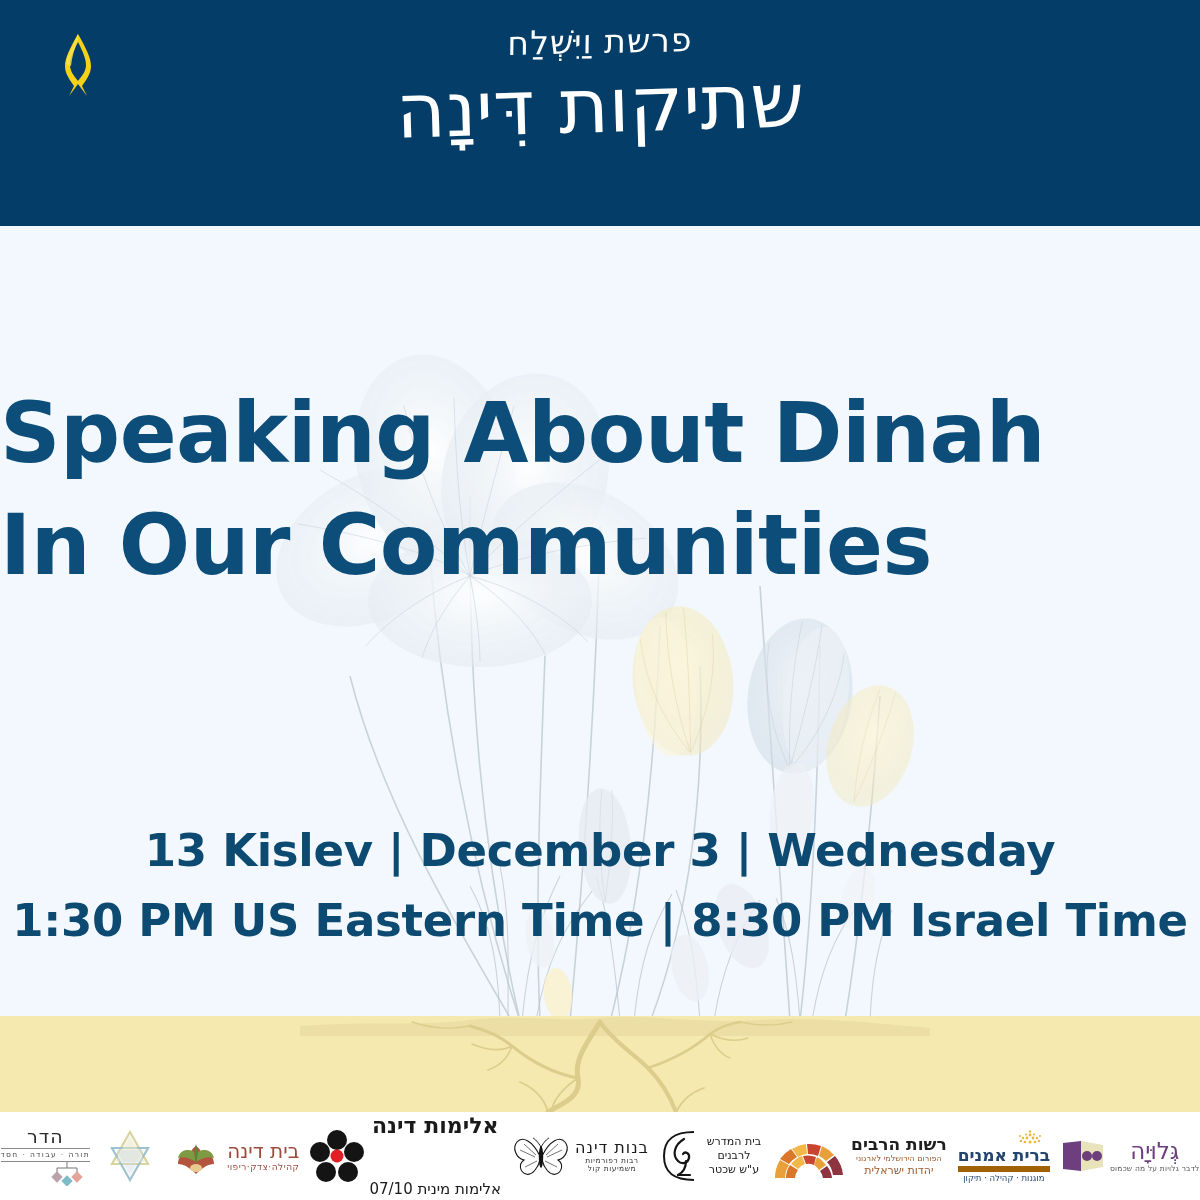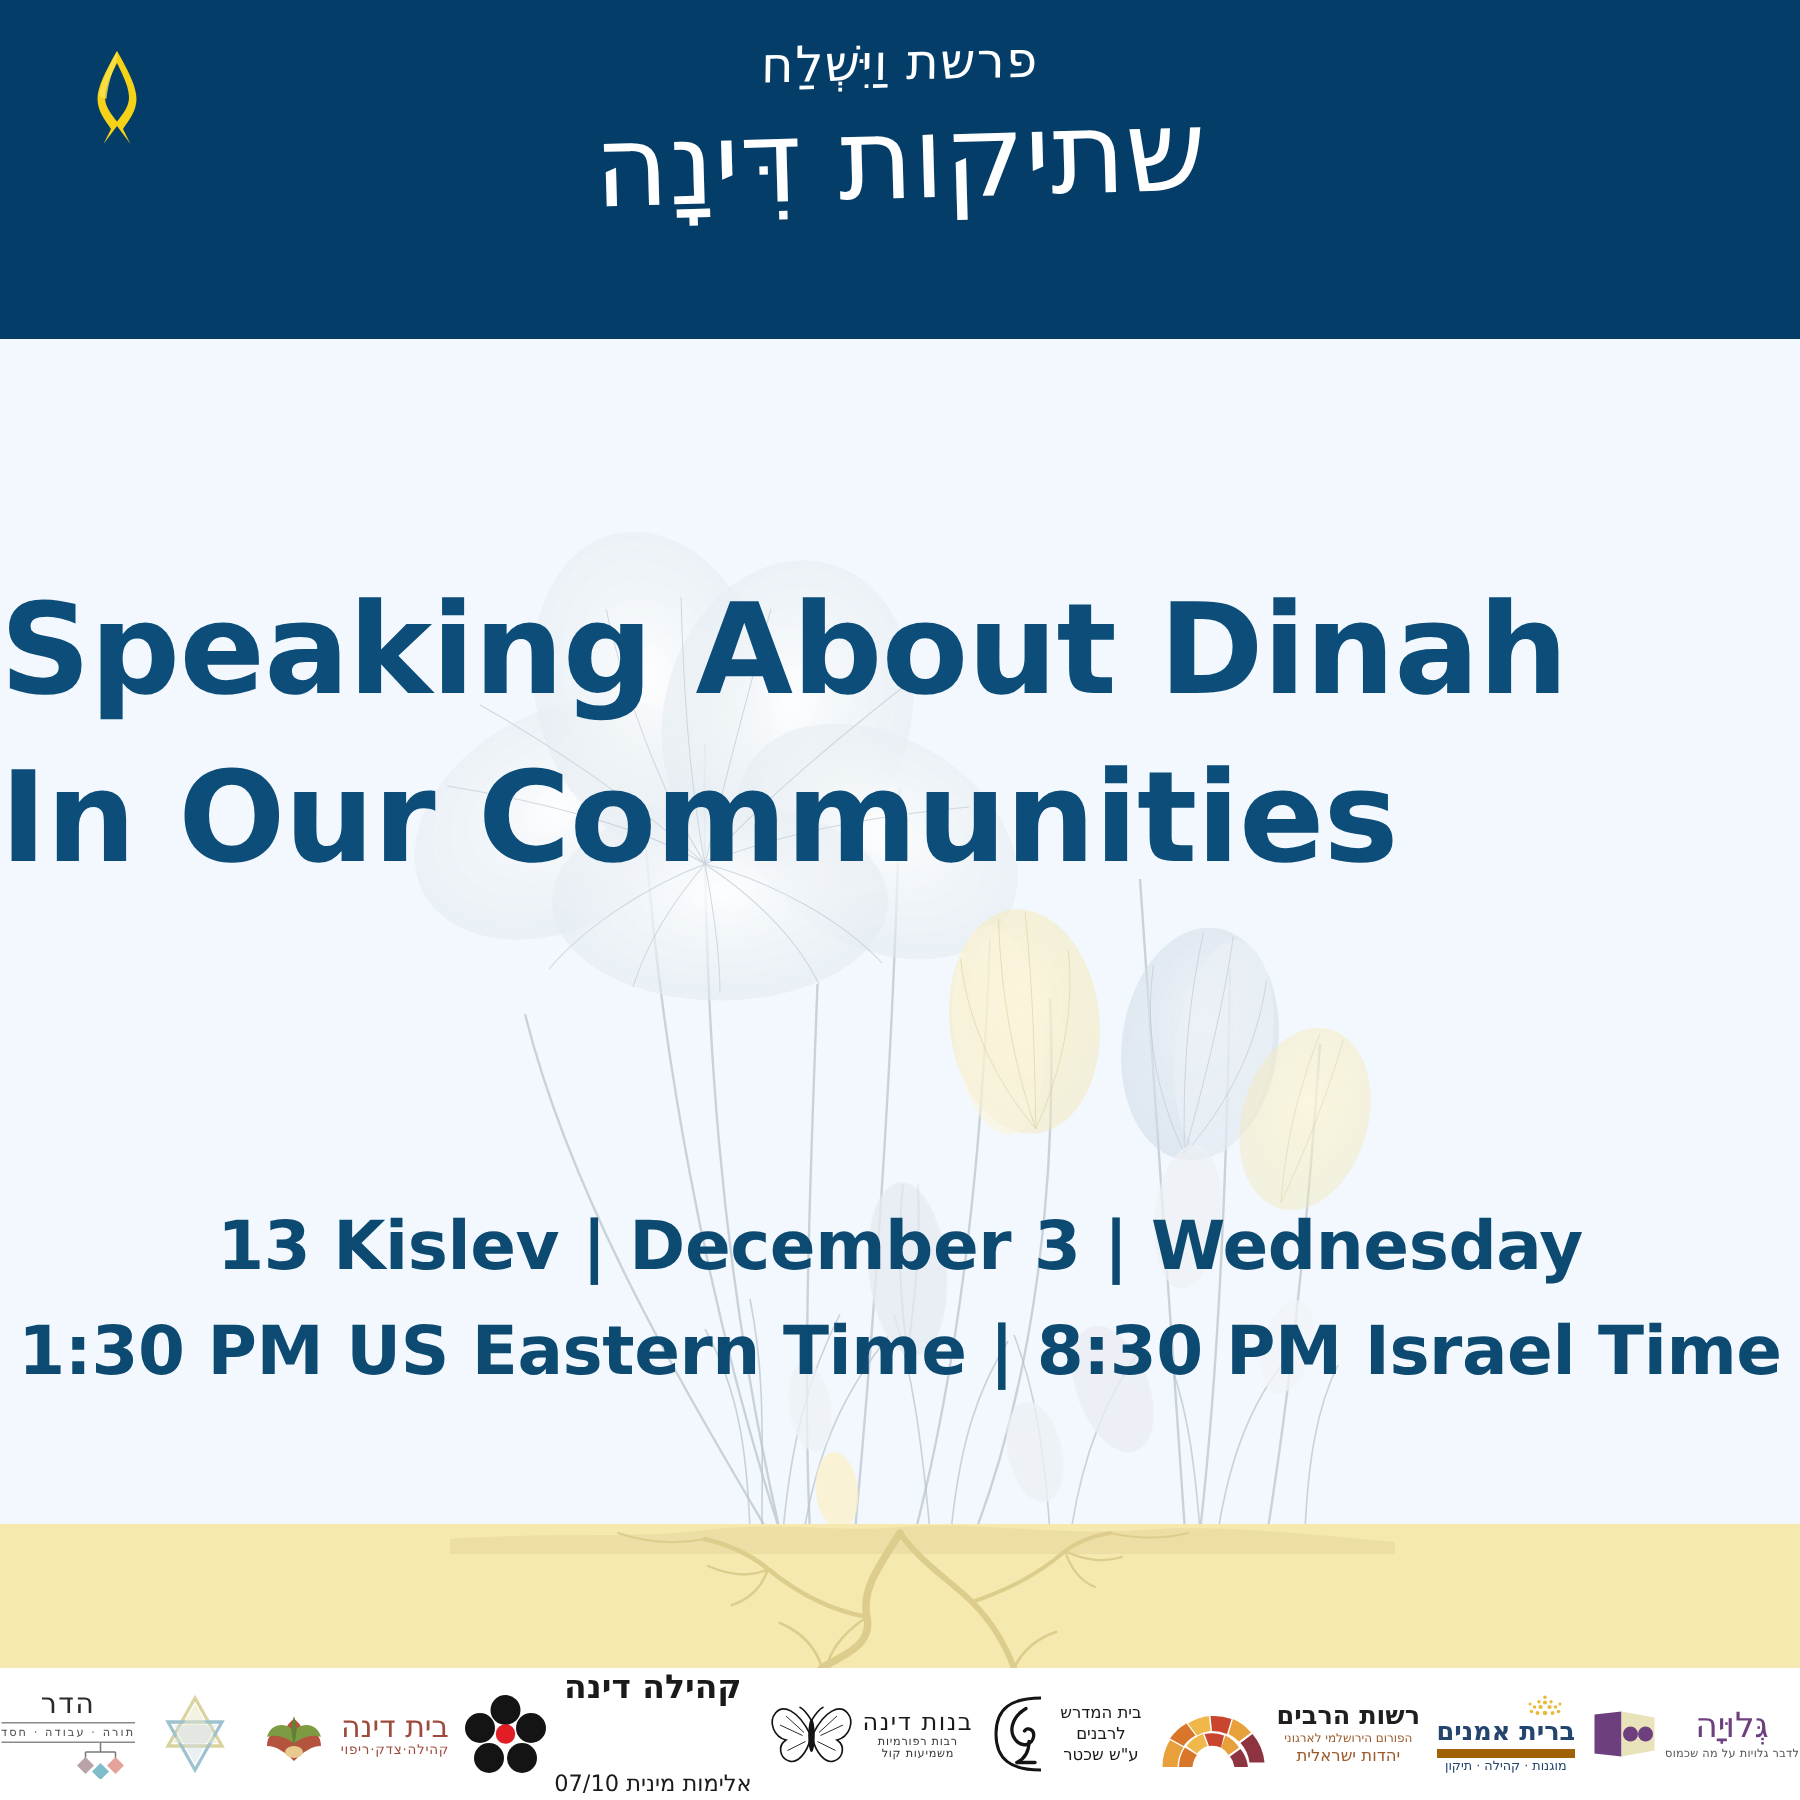--- a/index.html
+++ b/index.html
@@ -81,21 +81,21 @@
     font-weight: bold;
     font-size: 84px;
     line-height: 1.33;
     letter-spacing: -0.5px;
   }
   .main-title .tline { display: block; }
 
   .datetime {
     position: absolute;
     left: 0; right: 0;
-    top: 796px;
+    top: 816px;
     text-align: center;
     color: #0d4a72;
     font-family: "DejaVu Sans", sans-serif;
     font-weight: bold;
     font-size: 45px;
     line-height: 1.55;
     letter-spacing: -0.3px;
   }
   .datetime .dline { display: block; }
 
@@ -385,21 +385,21 @@
           <path d="M26 28 C 20 24 14 22 8 24 C 10 16 18 14 24 18" fill="#7c9b43"></path>
           <path d="M26 28 C 32 24 38 22 44 24 C 42 16 34 14 28 18" fill="#7c9b43"></path>
           <path d="M26 30 C 24 22 24 16 26 10 C 28 16 28 22 26 30 Z" fill="#5e8237"></path>
           <ellipse cx="26" cy="34" rx="6" ry="4" fill="#e8c98e"></ellipse>
         </svg>
       </span>
     </div>
 
     <div class="logo l-project">
       <div class="logo-txt">
-        <div class="logo-name">קהילה דינה</div>
+        <div class="logo-name">אלימות דינה</div>
         <div class="logo-sub">אלימות מינית 07/10</div>
       </div>
       <span>
         <svg width="54" height="54" viewBox="0 0 54 54">
           <g fill="#141414">
             <ellipse cx="27" cy="11" rx="10" ry="10"></ellipse>
             <ellipse cx="44" cy="23" rx="10" ry="10"></ellipse>
             <ellipse cx="38" cy="43" rx="10" ry="10"></ellipse>
             <ellipse cx="16" cy="43" rx="10" ry="10"></ellipse>
             <ellipse cx="10" cy="23" rx="10" ry="10"></ellipse>

